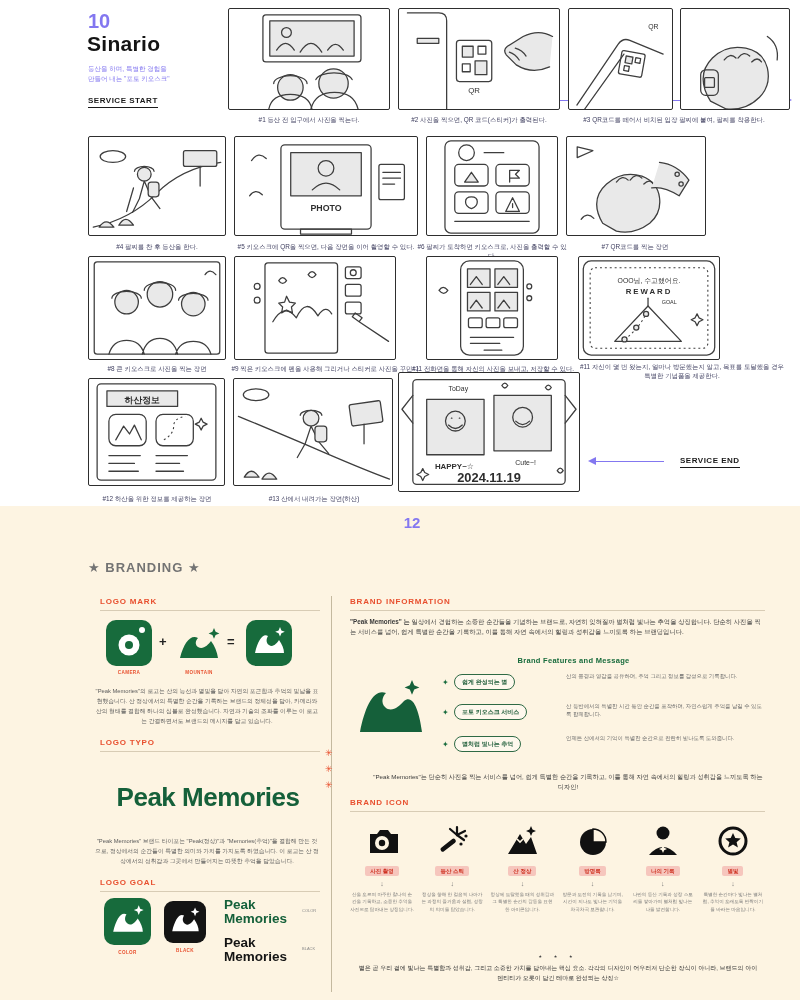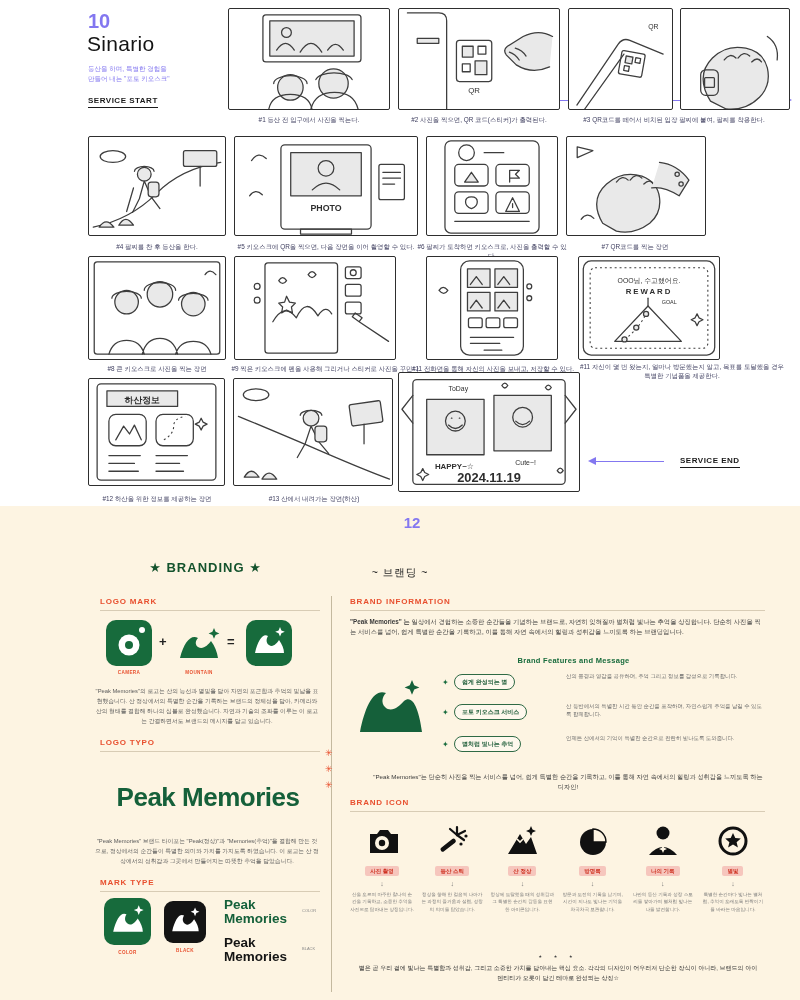--- a/index.html
+++ b/index.html
@@ -3,39 +3,39 @@
 <meta charset="utf-8">
 <style>
   *{margin:0;padding:0;box-sizing:border-box}
   html,body{width:800px;height:1000px}
   body{font-family:"Liberation Sans","DejaVu Sans",sans-serif;background:#fff;overflow:hidden}
   .page{position:relative;width:800px;height:1000px;overflow:hidden}
   .abs{position:absolute}
   
   .storyboard{position:absolute;left:0;top:0;width:800px;height:506px;background:#ffffff}
   .sb-num{font-size:20px;font-weight:bold;color:#8377f0}
-  .sb-title{font-size:21px;font-weight:normal;color:#141414;letter-spacing:.3px}
+  .sb-title{font-size:21px;font-weight:bold;color:#141414;letter-spacing:.3px}
   .sb-sub{font-size:6.5px;color:#8377f0;line-height:1.55;white-space:pre-line}
   .svc{font-size:8px;font-weight:bold;color:#1a1a1a;letter-spacing:.5px;border-bottom:1.4px solid #1a1a1a;padding-bottom:2px}
   .flowline{height:0;border-top:1.6px solid #8377f0}
   .arr-r{width:0;height:0;border-left:8px solid #8377f0;border-top:4.5px solid transparent;border-bottom:4.5px solid transparent}
   .arr-l{width:0;height:0;border-right:8px solid #8377f0;border-top:4.5px solid transparent;border-bottom:4.5px solid transparent}
   .panel{position:absolute;background:#fff;border:1.2px solid #2e2e2e;border-radius:2px;overflow:hidden}
   .cap{position:absolute;font-size:6.4px;color:#3d3d5e;text-align:center;line-height:1.45}
   .sk{display:block;width:100%;height:100%}
   .sk .s{stroke:#3e3e3e;stroke-width:1.3;fill:none;stroke-linecap:round;stroke-linejoin:round}
   .sk .f{stroke:#3e3e3e;stroke-width:1.3;fill:#e9e9e9;stroke-linecap:round;stroke-linejoin:round}
   .sk .d{stroke:#3e3e3e;stroke-width:1.1;fill:none;stroke-dasharray:2 3}
   .sk text{fill:#2e2e2e;font-family:"Liberation Sans","DejaVu Sans",sans-serif;stroke:none}
   
   .branding{position:absolute;left:0;top:506px;width:800px;height:494px;background:#fdf4e2}
   .br-num{font-size:15px;font-weight:bold;color:#8377f0;text-align:center}
   .br-title{font-size:21px;font-weight:bold;color:#141414;text-align:center}
   .br-sub{font-size:10.5px;color:#222;text-align:center;letter-spacing:1px}
-  .star-head{font-size:13px;font-weight:bold;color:#14532d;letter-spacing:1px;text-align:center}
+  .star-head{font-size:13px;font-weight:bold;color:#737373;letter-spacing:1px;}
   .sec-h{font-size:8px;font-weight:bold;color:#e8502f;letter-spacing:.8px;border-bottom:1px solid #d8ccb5;padding-bottom:4px}
   .tiny{font-size:5.8px;color:#5c5c5c;line-height:1.75;text-align:center}
   .tinyL{font-size:6.3px;color:#3a3a3a;line-height:1.65}
   .lgsq{border-radius:10px;background:#176b3c;display:flex;align-items:center;justify-content:center}
   .opsign{font-size:13px;font-weight:bold;color:#222}
   .mk-label{font-size:4.6px;font-weight:bold;color:#e8502f;text-align:center;letter-spacing:.4px}
   .wordmark{font-size:26px;font-weight:bold;color:#15603a;text-align:center;letter-spacing:-.5px}
   .wordmark-sm{font-size:13.5px;font-weight:bold;line-height:1.05}
   .type-cap{font-size:4.6px;font-weight:bold;color:#e8502f;text-align:center;letter-spacing:.4px}
   .type-cap2{font-size:4px;color:#8a8a8a}
@@ -294,21 +294,20 @@
     <div class="cap" style="left:82px;top:494px;width:150px">#12 하산을 위한 정보를 제공하는 장면</div>
     <div class="cap" style="left:226px;top:494px;width:176px">#13 산에서 내려가는 장면(하산)</div>
 
     <div class="abs arr-l" style="left:588px;top:457px"></div>
     <div class="abs flowline" style="left:596px;top:461px;width:68px"></div>
     <div class="abs svc" style="left:680px;top:456px">SERVICE END</div>
   </section>
 
   <section class="branding">
     <div class="abs br-num" style="left:12px;top:8px;width:800px">12</div>
-    <div class="abs br-sub" style="left:0;top:60px;width:800px">~ 브랜딩 ~</div>
 
     <div class="abs star-head" style="left:88px;top:54px;width:235px">★ BRANDING ★</div>
 
     <div class="abs sec-h" style="left:100px;top:91px;width:220px">LOGO MARK</div>
     <div class="abs lgsq" style="left:106px;top:114px;width:46px;height:46px">
       <svg width="46" height="46" viewBox="0 0 46 46">
         <circle cx="23" cy="25" r="10.5" fill="#fff"></circle>
         <circle cx="23" cy="25" r="4" fill="#176b3c"></circle>
         <circle cx="36" cy="10" r="3" fill="#fff"></circle>
       </svg>
@@ -326,21 +325,21 @@
       </svg>
     </div>
     <div class="abs mk-label" style="left:106px;top:164px;width:46px">CAMERA</div>
     <div class="abs mk-label" style="left:176px;top:164px;width:46px">MOUNTAIN</div>
     <div class="abs tiny" style="left:94px;top:180px;width:226px">"Peak Memories"의 로고는 산의 능선과 별빛을 담아 자연의 포근함과 추억의 빛남을 표현했습니다. 산 정상에서의 특별한 순간을 기록하는 브랜드의 정체성을 담아, 카메라와 산의 형태를 결합해 하나의 심볼로 완성했습니다. 자연과 기술의 조화를 이루는 이 로고는 간결하면서도 브랜드의 메시지를 담고 있습니다.</div>
 
     <div class="abs sec-h" style="left:100px;top:232px;width:220px">LOGO TYPO</div>
     <div class="abs wordmark" style="left:92px;top:276px;width:232px">Peak Memories</div>
     <div class="abs tiny" style="left:94px;top:330px;width:226px">"Peak Memories" 브랜드 타이포는 "Peak(정상)"과 "Memories(추억)"을 결합해 만든 것으로, 정상에서의 순간들이 특별한 의미와 가치를 가지도록 하였습니다. 이 로고는 산 정상에서의 성취감과 그곳에서 만들어지는 따뜻한 추억을 담았습니다.</div>
 
-    <div class="abs sec-h" style="left:100px;top:372px;width:220px">MARK TYPE</div>
+    <div class="abs sec-h" style="left:100px;top:372px;width:220px">LOGO GOAL</div>
     <div class="abs lgsq" style="left:104px;top:392px;width:47px;height:47px">
       <svg width="47" height="47" viewBox="0 0 46 46">
         <path d="M9 33 C12 20 17 13 22 16 C20 19 20 23 23 25 C27 28 31 23 33 20 C36 24 38 29 38 33 Z" fill="#fff"></path>
         <path d="M34 7 l1.4 3.4 3.4 1.4 -3.4 1.4 -1.4 3.4 -1.4-3.4 -3.4-1.4 3.4-1.4 z" fill="#fff"></path>
       </svg>
     </div>
     <div class="abs lgsq" style="left:164px;top:395px;width:42px;height:42px;background:#141414;border-radius:9px">
       <svg width="42" height="42" viewBox="0 0 46 46">
         <path d="M9 33 C12 20 17 13 22 16 C20 19 20 23 23 25 C27 28 31 23 33 20 C36 24 38 29 38 33 Z" fill="#fff"></path>
         <path d="M34 7 l1.4 3.4 3.4 1.4 -3.4 1.4 -1.4 3.4 -1.4-3.4 -3.4-1.4 3.4-1.4 z" fill="#fff"></path>

